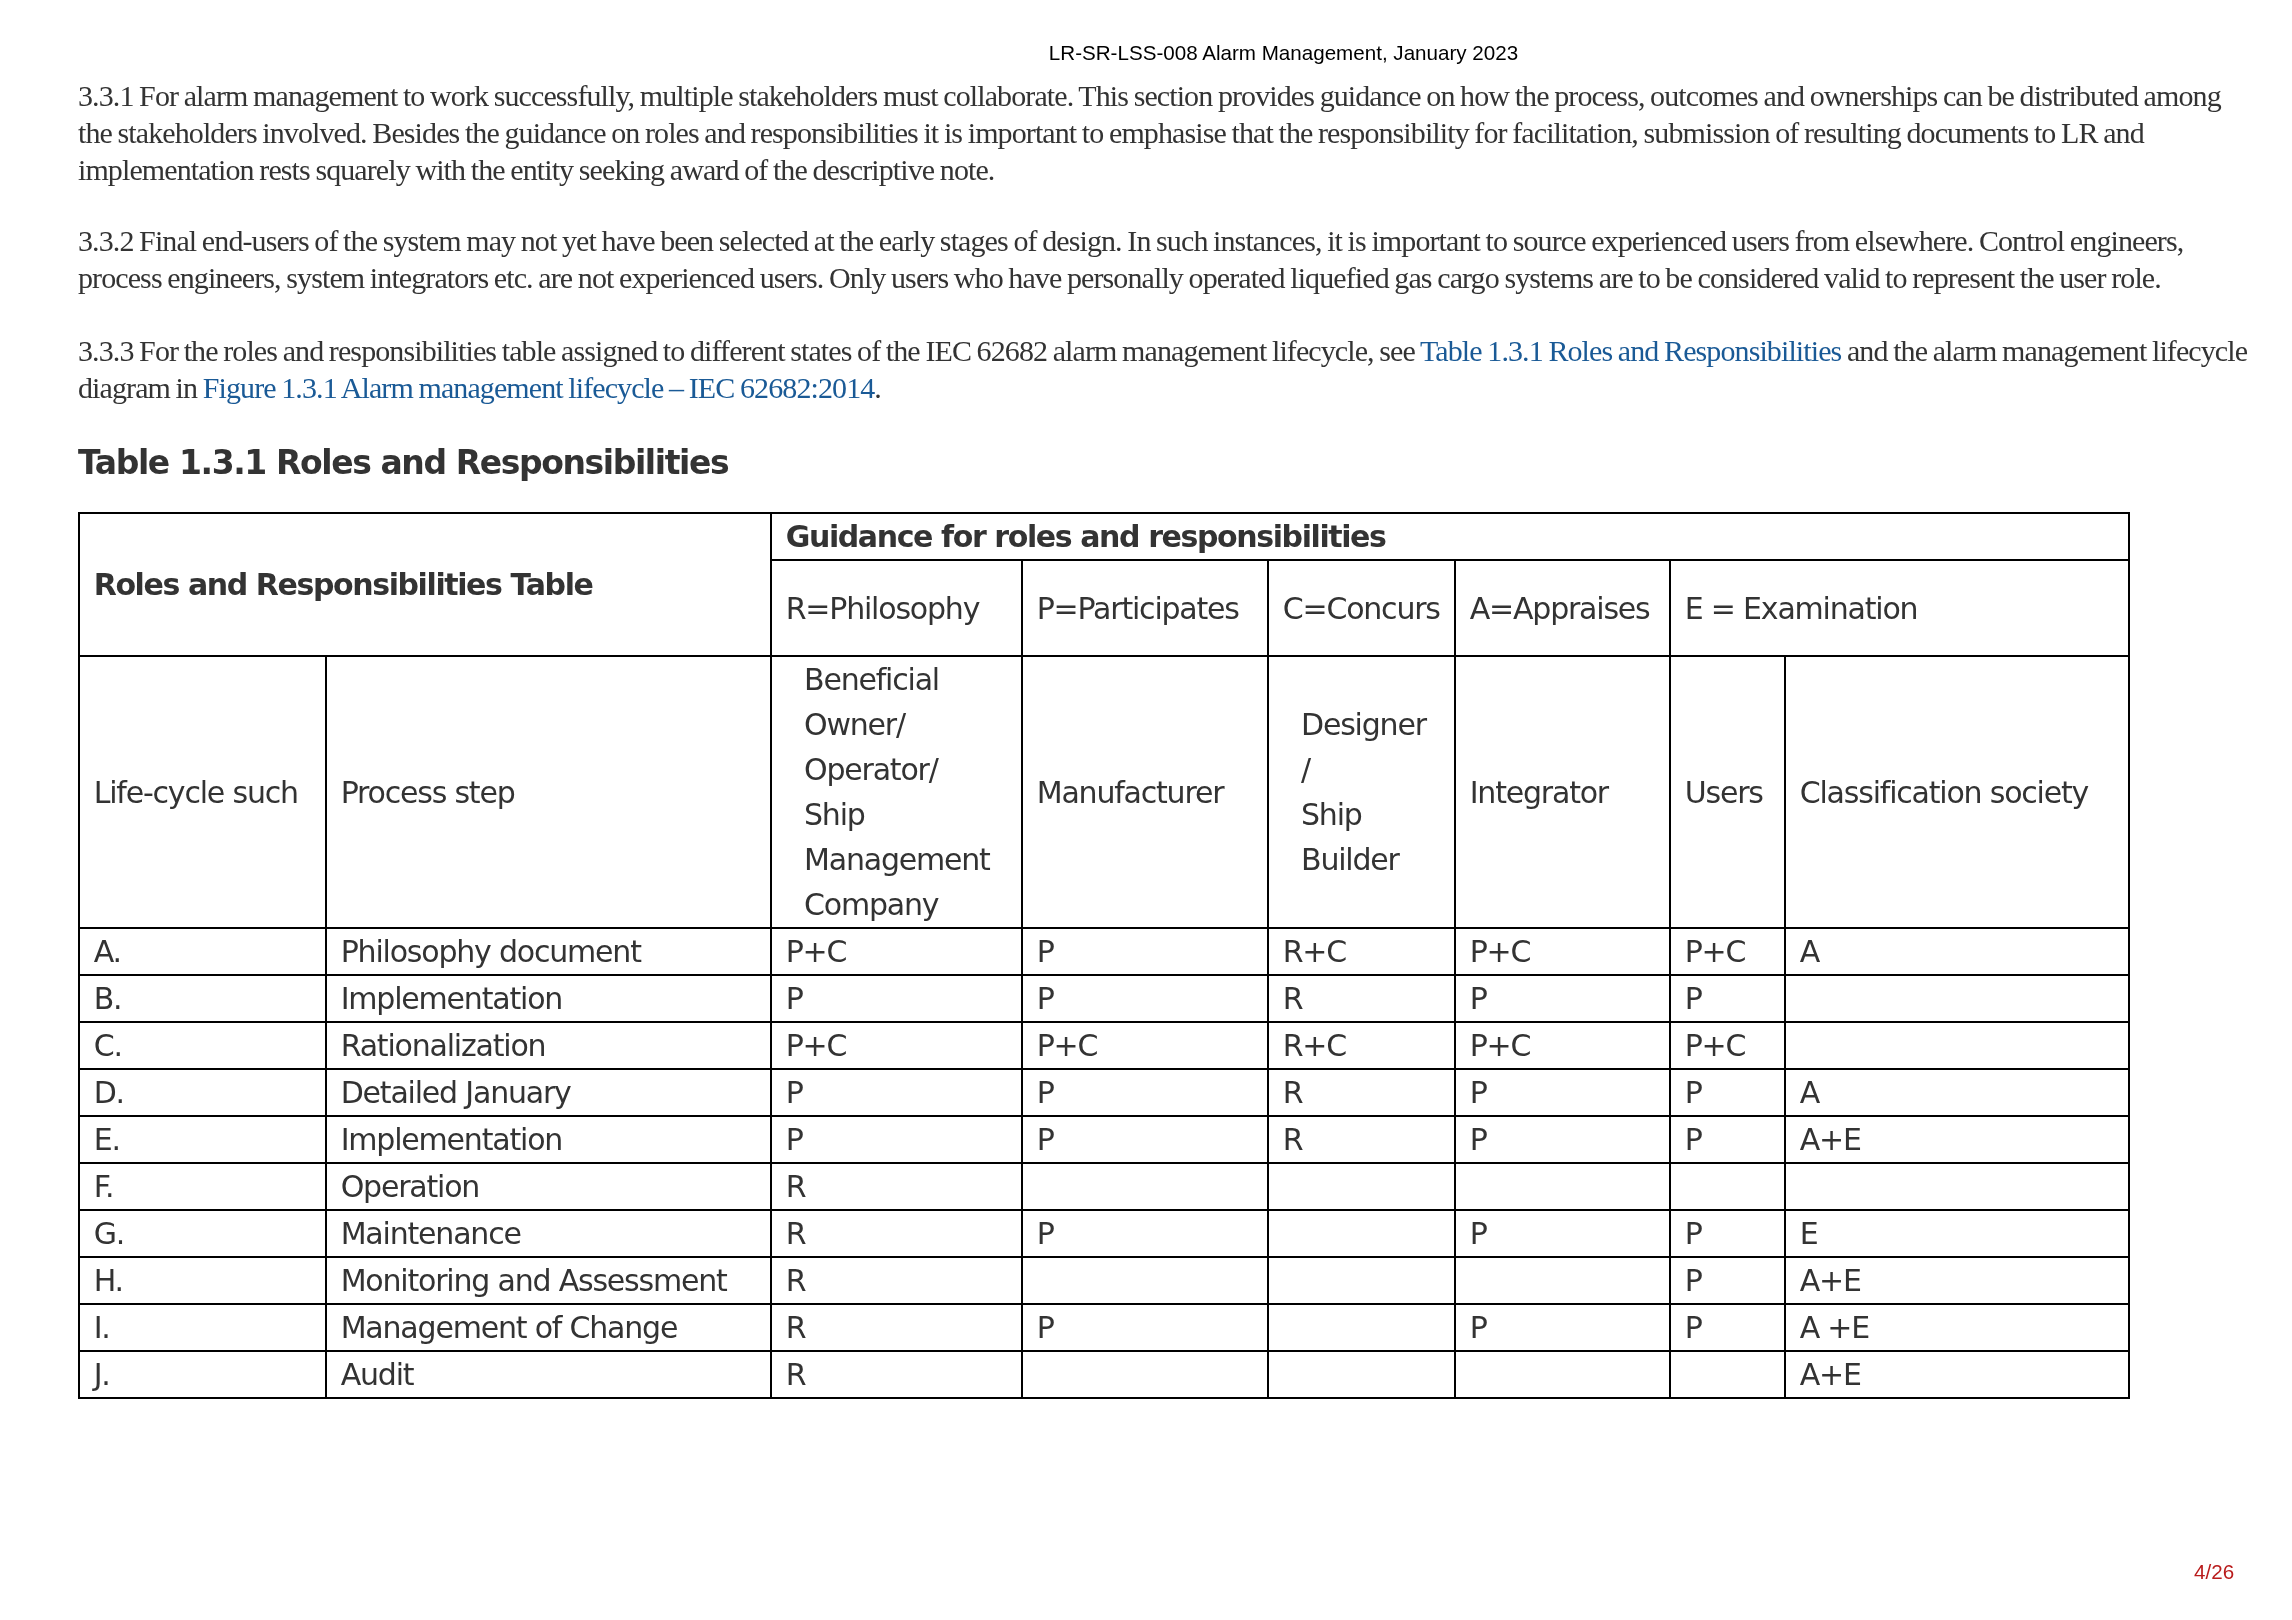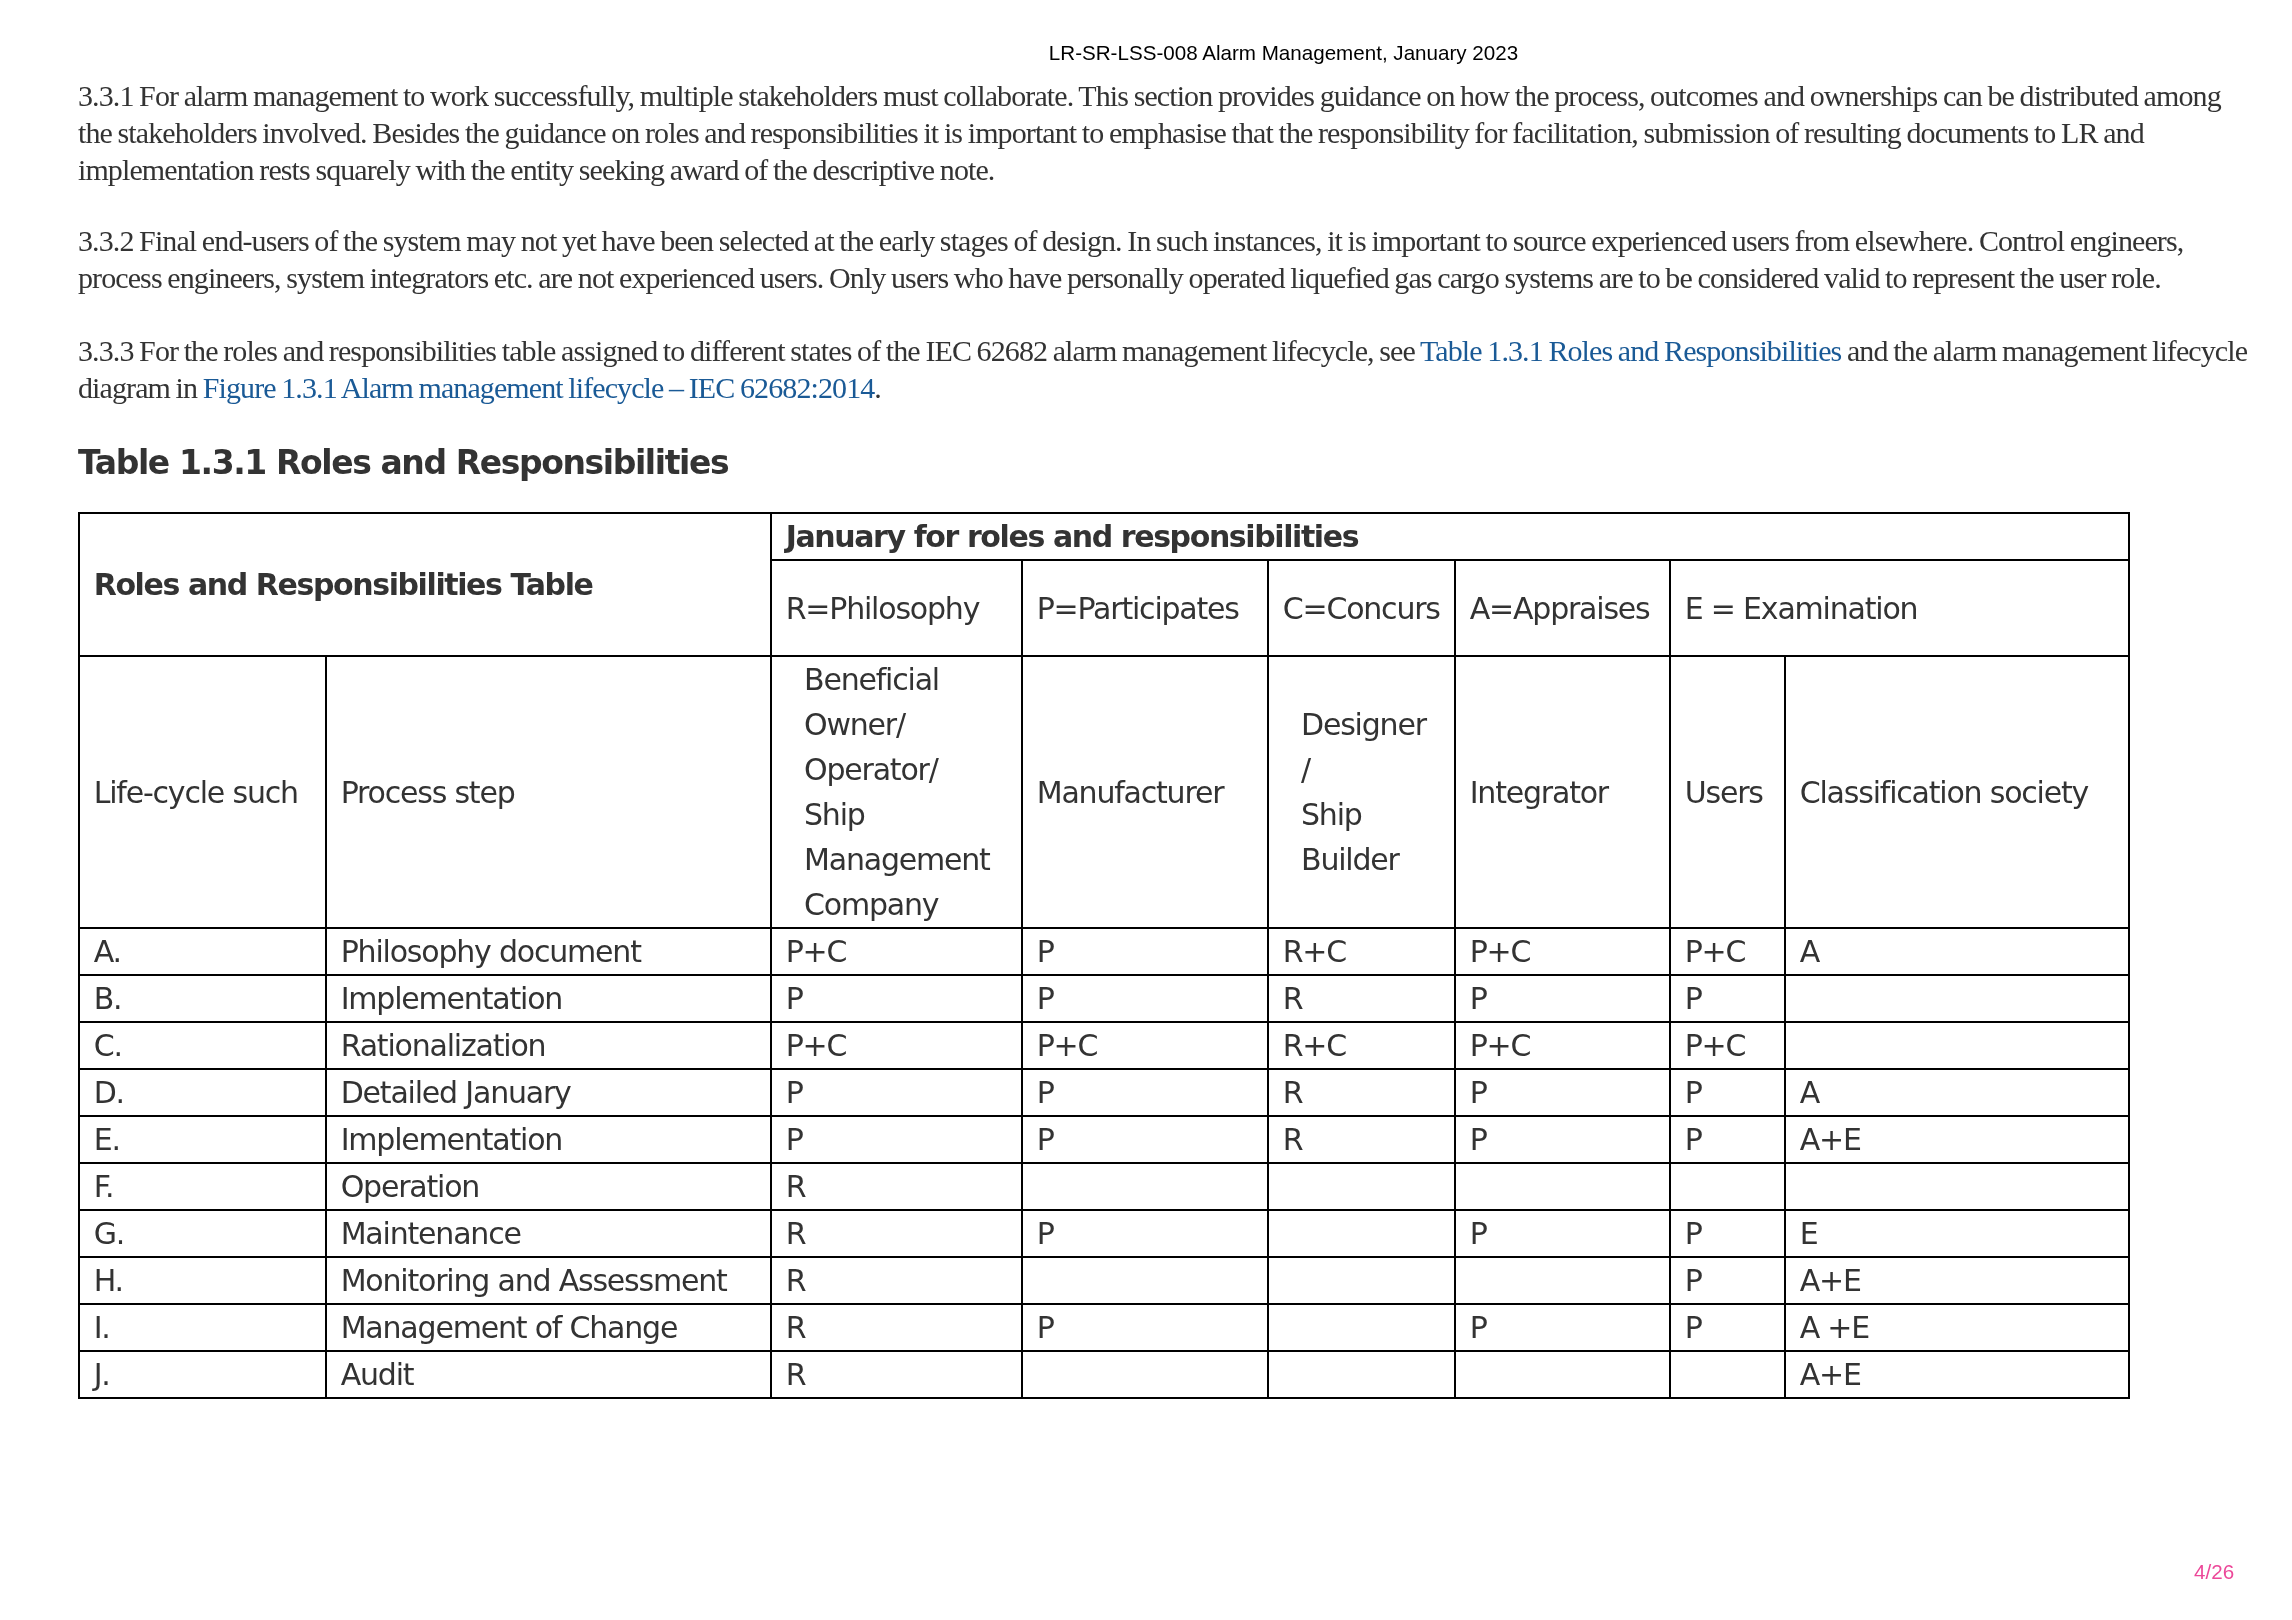--- a/index.html
+++ b/index.html
@@ -2,21 +2,21 @@
 <html><head>
 <meta charset="utf-8">
 <style>
   html, body { margin: 0; padding: 0; background: #ffffff; }
   body { width: 2293px; height: 1620px; position: relative; overflow: hidden;
          font-family: "DejaVu Sans", sans-serif; color: #333333; }
   .running-header { position: absolute; top: 41px; left: 0; width: 100%; text-align: center;
          font-family: "Liberation Sans", sans-serif; font-size: 20.6px; color: #000; padding-left: 12px; }
   .running-header span { position: relative; left: 125px; }
   .page-num { position: absolute; top: 1560px; left: 2194px; font-family: "Liberation Sans", sans-serif;
-         font-size: 20.6px; color: #ec4899; }
+         font-size: 20.6px; color: #b91c1c; }
   .para { position: absolute; left: 78px; width: 2176px; font-size: 30px; line-height: 37px;
          letter-spacing: -0.9px; word-spacing: -1px; color: #333; margin: 0;
          font-family: Liberation Serif, serif; transform-origin: left top; }
   .p1 { top: 77px; }
   .p2 { top: 222px; }
   .p3 { top: 332px; }
   .link { color: #1a5a96; }
   .table-title { position: absolute; top: 443px; left: 78px; font-size: 33px; font-weight: bold;
          color: #333; letter-spacing: -1.4px; margin: 0; }
   table.rr { position: absolute; top: 512px; left: 78px; border-collapse: collapse;
@@ -48,21 +48,21 @@
       <col style="width:251px">
       <col style="width:246px">
     <col style="width:187px">
       <col style="width:215px">
       <col style="width:115px">
       <col style="width:344px">
   </colgroup>
   <tbody>
     <tr class="r-guid">
       <td class="bold" colspan="2" rowspan="2">Roles and Responsibilities Table</td>
-      <td class="bold" colspan="6">January for roles and responsibilities</td>
+      <td class="bold" colspan="6">Guidance for roles and responsibilities</td>
     </tr>
     <tr class="r-legend">
         <td>R=Philosophy</td>
         <td>P=Participates</td>
         <td>C=Concurs</td>
         <td>A=Appraises</td>
         <td colspan="2">E = Examination</td>
       </tr>
     <tr class="r-roles">
       <td>Life-cycle such</td>

